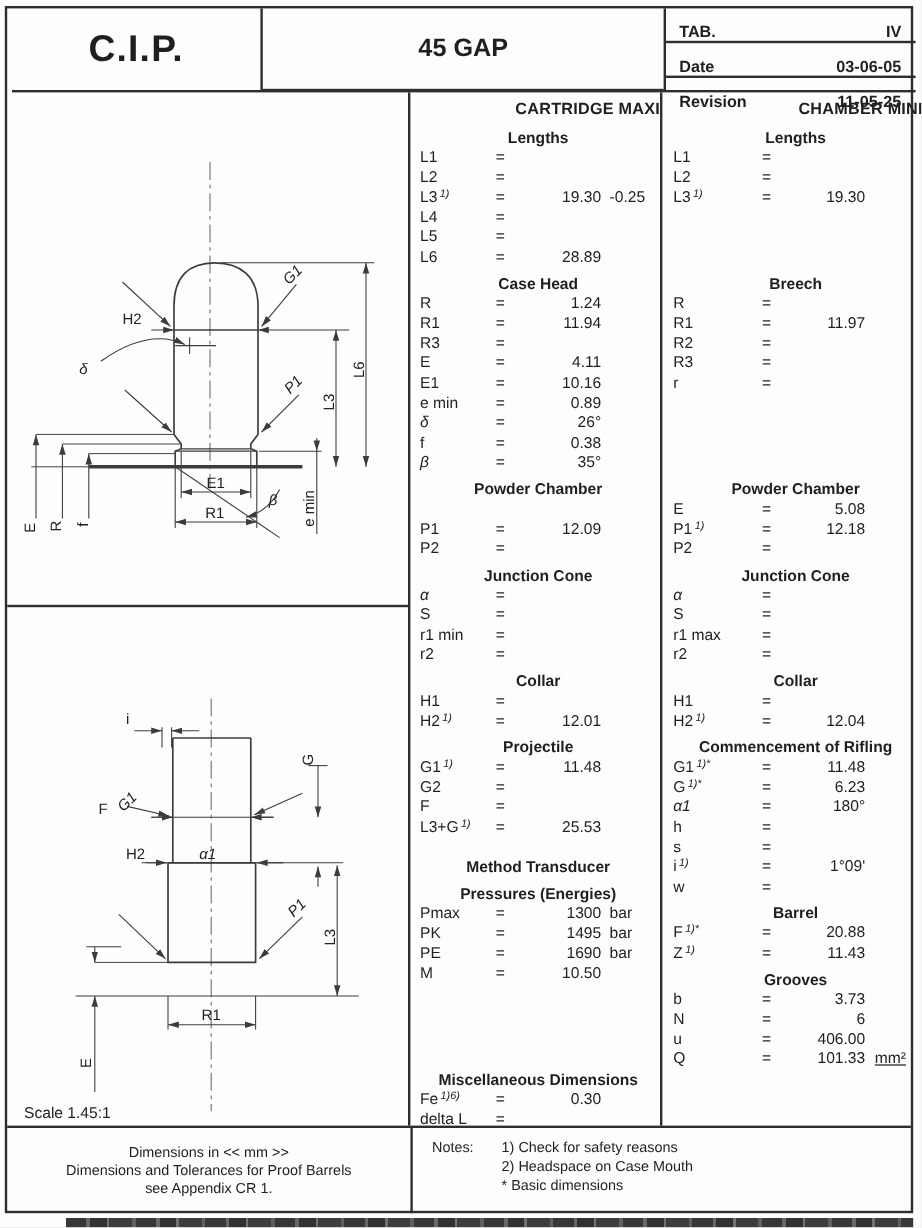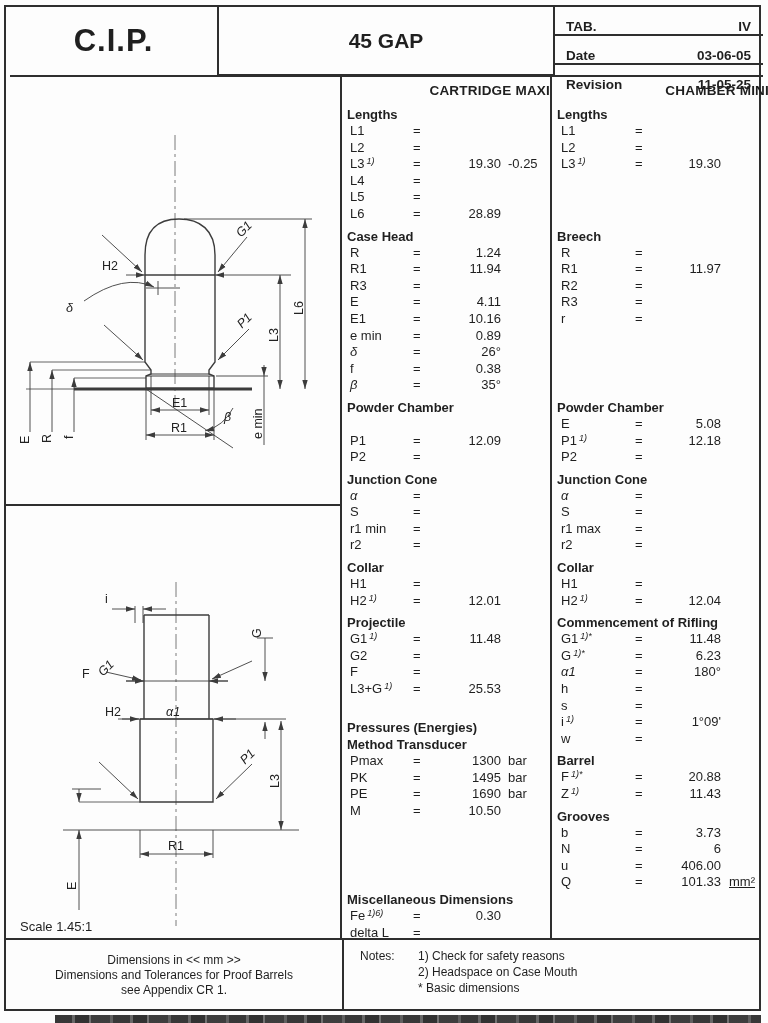--- a/index.html
+++ b/index.html
@@ -20,21 +20,21 @@
   
   .bodyarea{position:absolute;left:0;top:70px;width:100%;height:863px;display:flex;box-sizing:border-box;border-bottom:2px solid #2e2e2e;}
   .draw-col{width:336px;border-right:2px solid #2e2e2e;box-sizing:border-box;display:flex;flex-direction:column;}
   .draw-top{height:429px;border-bottom:2px solid #2e2e2e;box-sizing:border-box;position:relative;}
   .draw-bot{flex:1;position:relative;}
   .scale-note{position:absolute;left:14px;bottom:4px;font-size:13px;}
   .col{box-sizing:border-box;padding-top:4px;}
   .col.mid{width:210px;border-right:2px solid #2e2e2e;}
   .col.right{flex:1;}
   .col-title{height:20px;line-height:20px;text-align:right;font-size:13.5px;font-weight:bold;letter-spacing:.2px;}
-  .sec-h{margin-top:5px;height:17px;line-height:17px;font-weight:bold;font-size:13px;padding-left:5px;white-space:nowrap;}
+  .sec-h{margin-top:5px;height:17px;line-height:17px;font-weight:bold;font-size:13px;padding-left:5px;white-space:nowrap;text-align:center;}
   .sec-h2{margin-top:0;}
   .row{height:16.6px;line-height:16.6px;font-size:13px;display:flex;white-space:nowrap;}
   .mid .lab{width:66px;padding-left:8px;}
   .mid .eq{width:24px;}
   .mid .val{width:68px;text-align:right;}
   .mid .ex{width:44px;padding-left:7px;}
   .right .lab{width:74px;padding-left:9px;}
   .right .eq{width:24px;}
   .right .val{width:62px;text-align:right;}
   .right .ex{width:40px;padding-left:8px;text-decoration:underline;}
@@ -391,22 +391,22 @@
                 <span class="ex"></span>
               </div>
               <div class="row">
                 <span class="lab"></span>
                 <span class="eq"></span>
                 <span class="val"></span>
                 <span class="ex"></span>
               </div>
             </div>
             <div class="section">
+              <div class="sec-h sec-h2">Method Transducer</div>
               <div class="sec-h">Pressures (Energies)</div>
-              <div class="sec-h sec-h2">Method Transducer</div>
               <div class="row">
                 <span class="lab">Pmax</span>
                 <span class="eq">=</span>
                 <span class="val">1300</span>
                 <span class="ex">bar</span>
               </div>
               <div class="row">
                 <span class="lab">PK</span>
                 <span class="eq">=</span>
                 <span class="val">1495</span>

